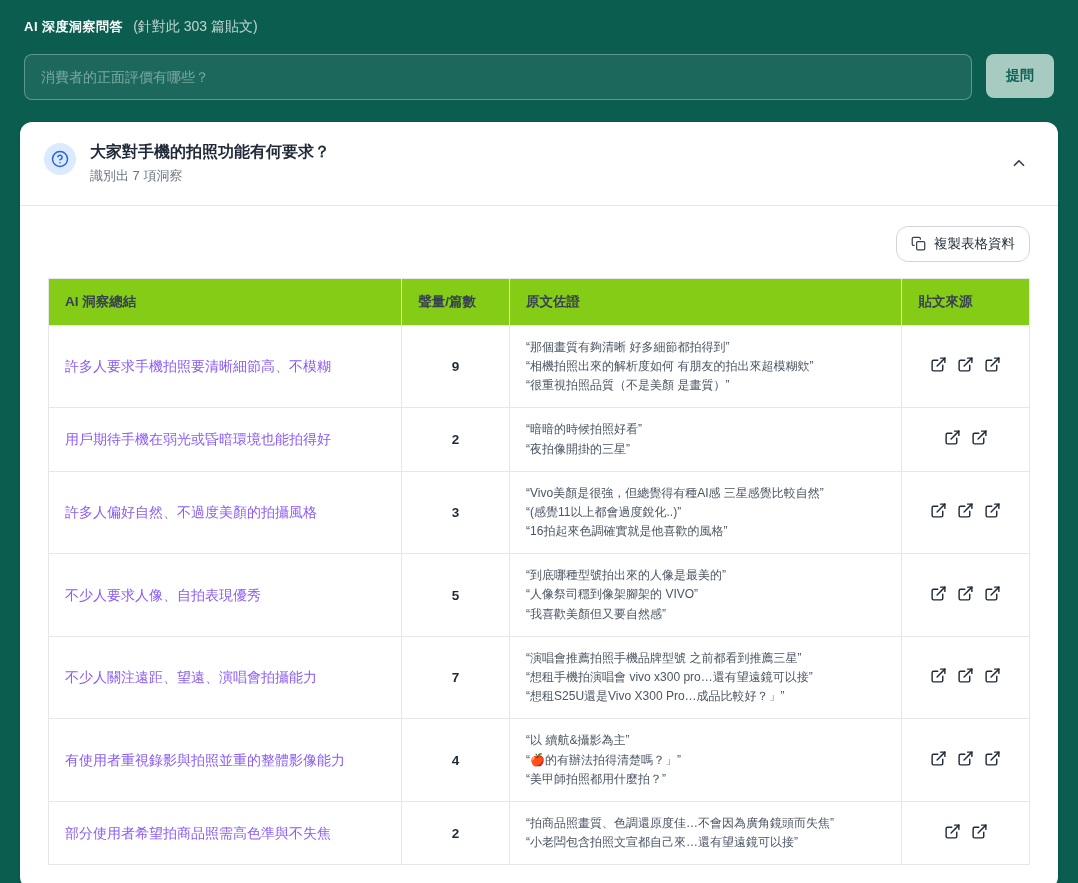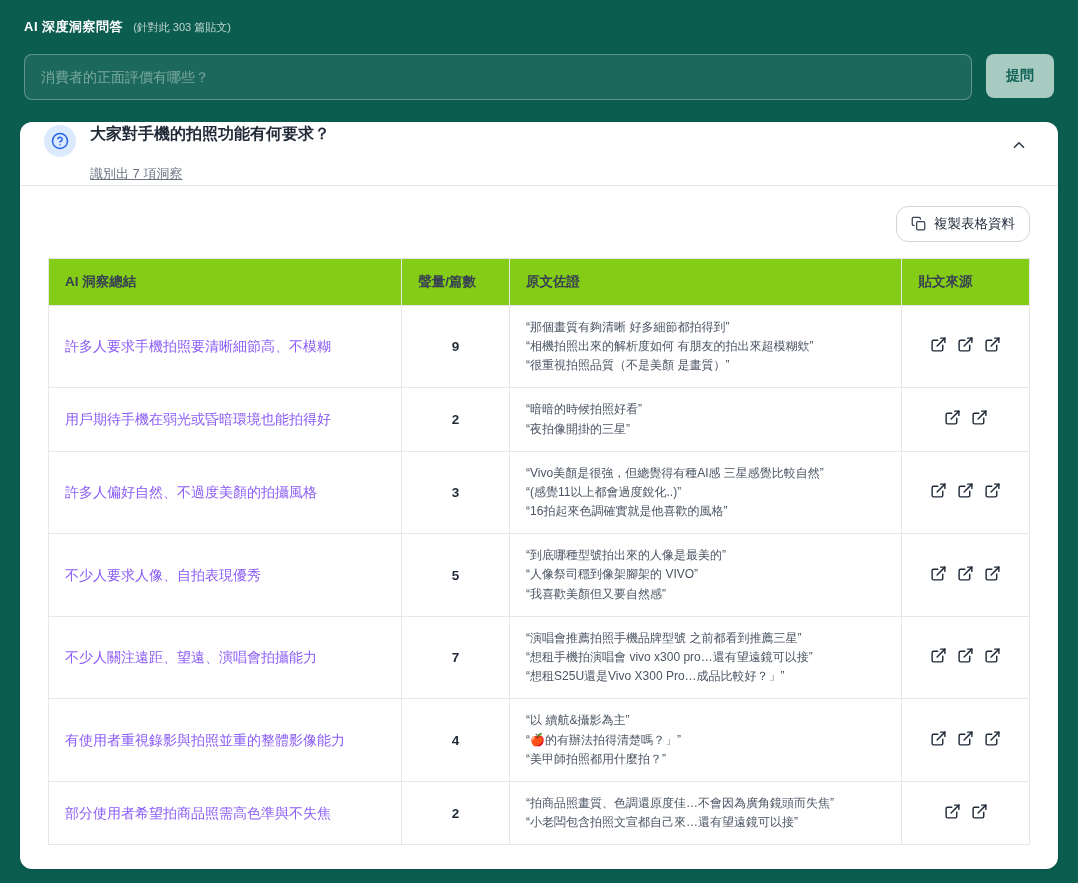--- a/index.html
+++ b/index.html
@@ -14,21 +14,21 @@
   html,body{margin:0;padding:0;}
   body{
     width:1078px;height:883px;overflow:hidden;
     background:var(--page_bg,#0B5D50);
     font-family:"Liberation Sans","DejaVu Sans",sans-serif;
   }
   .page{width:100%;height:100%;padding:18px 20px;}
   
   .top-header{display:flex;align-items:baseline;gap:10px;padding:0 4px;}
   .page-title{color:#FFFFFF;font-size:13px;font-weight:700;letter-spacing:.5px;}
-  .page-subtitle{color:rgba(255,255,255,.72);font-size:11px;text-align:right;}
+  .page-subtitle{color:rgba(255,255,255,.72);font-size:14px;text-align:right;}
   
   .ask-row{display:flex;gap:14px;margin-top:18px;padding:0 4px;}
   .ask-input{
     flex:1;height:46px;border-radius:8px;
     background:rgba(255,255,255,.07);
     border:1px solid rgba(255,255,255,.30);
     padding:0 16px;font-size:14px;color:#E6F0EE;outline:none;
     font-family:inherit;
   }
   .ask-input::placeholder{color:rgba(220,236,232,.48);}
@@ -38,32 +38,32 @@
     color:var(--ask_button_text,#0E6154);
     font-size:14px;font-weight:700;cursor:pointer;font-family:inherit;
   }
   
   .card{
     margin-top:22px;background:#FFFFFF;border-radius:12px;
     overflow:hidden;box-shadow:0 1px 3px rgba(0,0,0,.15);
   }
   .card-header{
     display:flex;align-items:flex-start;gap:14px;
-    padding:2px 24px;border-bottom:1px solid var(--border_gray,#E5E7EB);
+    padding:20px 24px;border-bottom:1px solid var(--border_gray,#E5E7EB);
     cursor:pointer;
   }
   .q-icon{
     width:32px;height:32px;border-radius:50%;flex:0 0 auto;
     background:var(--icon_blue_bg,#DBEAFE);
     display:flex;align-items:center;justify-content:center;
     color:var(--icon_blue,#2563EB);margin-top:1px;
   }
   .q-text{flex:1;min-width:0;}
   .q-title{font-size:16px;font-weight:700;color:#1F2937;line-height:1.3;}
-  .q-sub{font-size:13px;color:#6B7280;margin-top:20px;text-decoration:underline;}
+  .q-sub{font-size:13px;color:#6B7280;margin-top:4px;}
   .collapse-btn{
     background:none;border:none;padding:6px;cursor:pointer;
     color:#374151;margin-left:auto;margin-top:6px;
   }
   .card-body{padding:20px 28px 24px;}
   .copy-row{display:flex;justify-content:flex-end;}
   .copy-btn{
     display:inline-flex;align-items:center;gap:8px;
     background:#FFFFFF;border:1px solid #D1D5DB;border-radius:12px;
     padding:8px 14px;font-size:13.5px;color:#1F2937;cursor:pointer;

